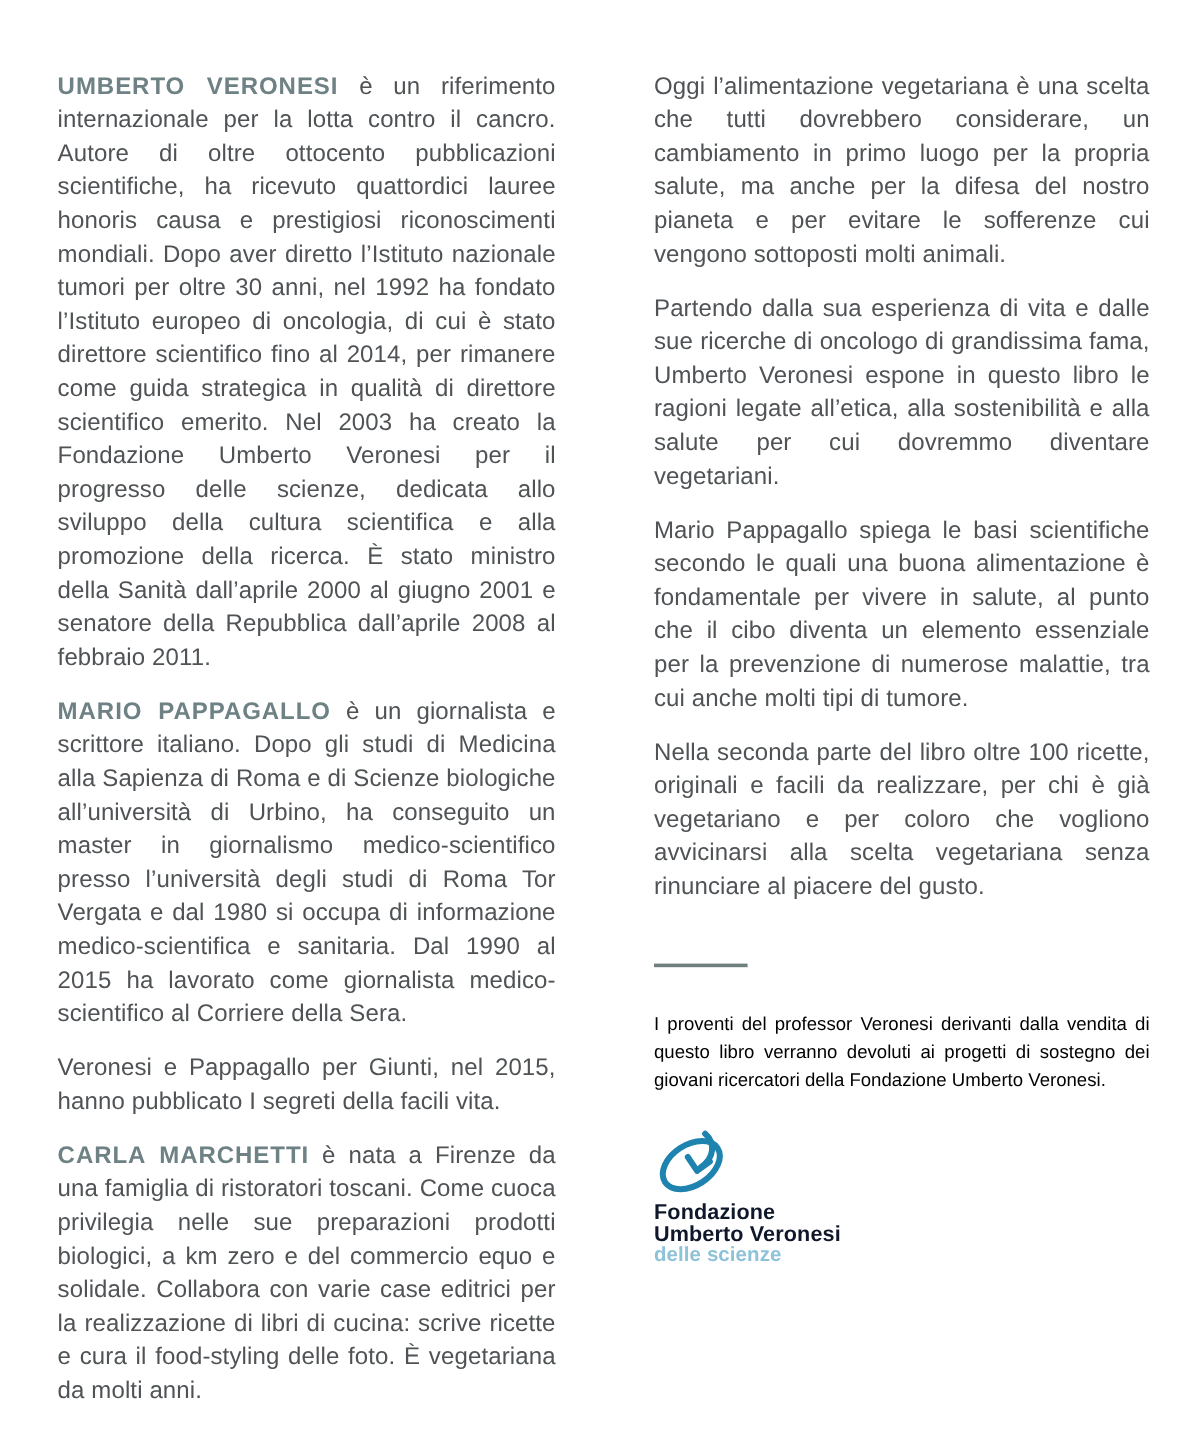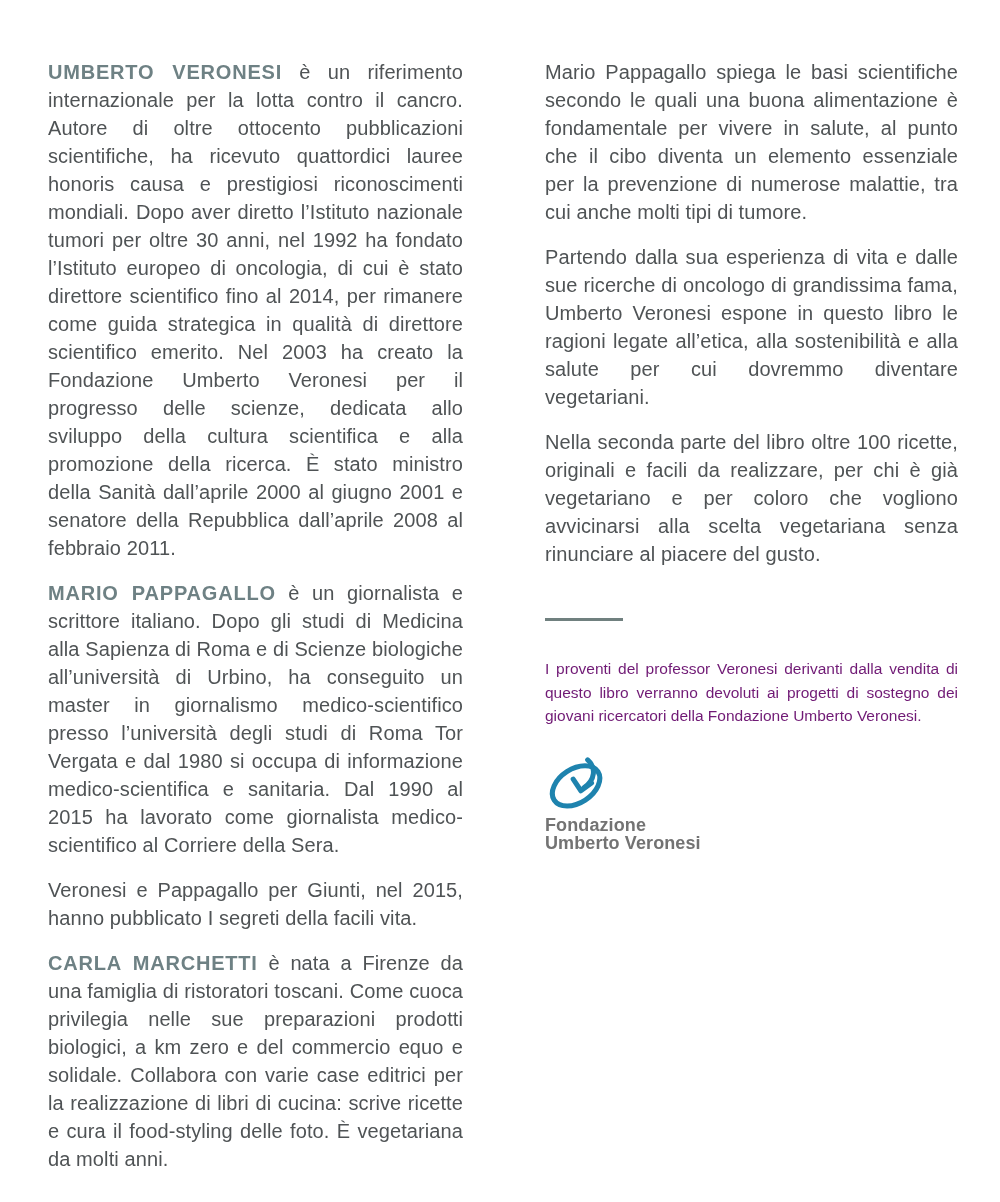--- a/index.html
+++ b/index.html
@@ -35,30 +35,30 @@
   .divider{
     width:78px;height:3px;
     background:#70807f;
     margin:50px 0 36px 0;
   }
   p.small-note{
     margin:0;
     font-size:15.5px;
     line-height:23.5px;
     text-align:justify;
-    color:#701a75;
+    color:#000000;
   }
   .logo-block{
     margin-top:26px;
     margin-bottom:20px;
   }
   .logo-mark{display:block;margin-left:2px;}
   .logo-text{margin-top:4px;}
   .logo-line-bold{
-    color:#737373;
+    color:#0f172a;
     font-weight:bold;
     font-size:18px;
     line-height:18.5px;
     letter-spacing:0.1px;
   }
   .logo-line-light{
     color:#8ec2d9;
     font-weight:bold;
     font-size:17px;
     line-height:16.5px;
@@ -71,38 +71,40 @@
 <div class="page">
 
   <div class="col col-left">
     <p class="body-par"><span class="lead">UMBERTO VERONESI</span><span> è un riferimento internazionale per la lotta contro il cancro. Autore di oltre ottocento pubblicazioni scientifiche, ha ricevuto quattordici lauree honoris causa e prestigiosi riconoscimenti mondiali. Dopo aver diretto l’Istituto nazionale tumori per oltre 30 anni, nel 1992 ha fondato l’Istituto europeo di oncologia, di cui è stato direttore scientifico fino al 2014, per rimanere come guida strategica in qualità di direttore scientifico emerito. Nel 2003 ha creato la Fondazione Umberto Veronesi per il progresso delle scienze, dedicata allo sviluppo della cultura scientifica e alla promozione della ricerca. È stato ministro della Sanità dall’aprile 2000 al giugno 2001 e senatore della Repubblica dall’aprile 2008 al febbraio 2011.</span></p>
     <p class="body-par"><span class="lead">MARIO PAPPAGALLO</span><span> è un giornalista e scrittore italiano. Dopo gli studi di Medicina alla Sapienza di Roma e di Scienze biologiche all’università di Urbino, ha conseguito un master in giornalismo medico-scientifico presso l’università degli studi di Roma Tor Vergata e dal 1980 si occupa di informazione medico-scientifica e sanitaria. Dal 1990 al 2015 ha lavorato come giornalista medico-scientifico al </span><span class="ital">Corriere della Sera</span><span>.</span></p>
     <p class="body-par"><span>Veronesi e Pappagallo per Giunti, nel 2015, hanno pubblicato </span><span class="ital">I segreti della facili vita</span><span>.</span></p>
     <p class="body-par"><span class="lead">CARLA MARCHETTI</span><span> è nata a Firenze da una famiglia di ristoratori toscani. Come cuoca privilegia nelle sue preparazioni prodotti biologici, a km zero e del commercio equo e solidale. Collabora con varie case editrici per la realizzazione di libri di cucina: scrive ricette e cura il food-styling delle foto. È vegetariana da molti anni.</span></p>
   </div>
 
   <div class="col col-right">
+    <p class="body-par"><span>Oggi l’alimentazione vegetariana è una scelta che tutti dovrebbero considerare, un cambiamento in primo luogo per la propria salute, ma anche per la difesa del nostro pianeta e per evitare le sofferenze cui vengono sottoposti molti animali.</span></p>
+    <p class="body-par"><span>Partendo dalla sua esperienza di vita e dalle sue ricerche di oncologo di grandissima fama, Umberto Veronesi espone in questo libro le ragioni legate all’etica, alla sostenibilità e alla salute per cui dovremmo diventare vegetariani.</span></p>
     <p class="body-par"><span>Mario Pappagallo spiega le basi scientifiche secondo le quali una buona alimentazione è fondamentale per vivere in salute, al punto che il cibo diventa un elemento essenziale per la prevenzione di numerose malattie, tra cui anche molti tipi di tumore.</span></p>
-    <p class="body-par"><span>Partendo dalla sua esperienza di vita e dalle sue ricerche di oncologo di grandissima fama, Umberto Veronesi espone in questo libro le ragioni legate all’etica, alla sostenibilità e alla salute per cui dovremmo diventare vegetariani.</span></p>
     <p class="body-par"><span>Nella seconda parte del libro oltre 100 ricette, originali e facili da realizzare, per chi è già vegetariano e per coloro che vogliono avvicinarsi alla scelta vegetariana senza rinunciare al piacere del gusto.</span></p>
 
     <div class="divider"></div>
 
     <p class="small-note">I proventi del professor Veronesi derivanti dalla vendita di questo libro verranno devoluti ai progetti di sostegno dei giovani ricercatori della Fondazione Umberto Veronesi.</p>
 
     <div class="logo-block">
       <svg class="logo-mark" width="62" height="58" viewBox="0 0 64 60" aria-hidden="true">
         <g fill="none" stroke="#1e83ae" stroke-width="5.2" stroke-linecap="round" stroke-linejoin="round">
           <ellipse cx="30" cy="33" rx="27" ry="17.5" transform="rotate(-33 30 33)"></ellipse>
           <path d="M 42 6 C 51 14 50 27 38 35"></path>
           <path d="M 27 26 L 35 38 L 46 30"></path>
         </g>
       </svg>
       <div class="logo-text">
         <div class="logo-line-bold">Fondazione</div>
         <div class="logo-line-bold">Umberto Veronesi</div>
+        <div class="logo-line-light">delle scienze</div>
       </div>
     </div>
 
 
   </div>
 
 </div>
 
 </body></html>

